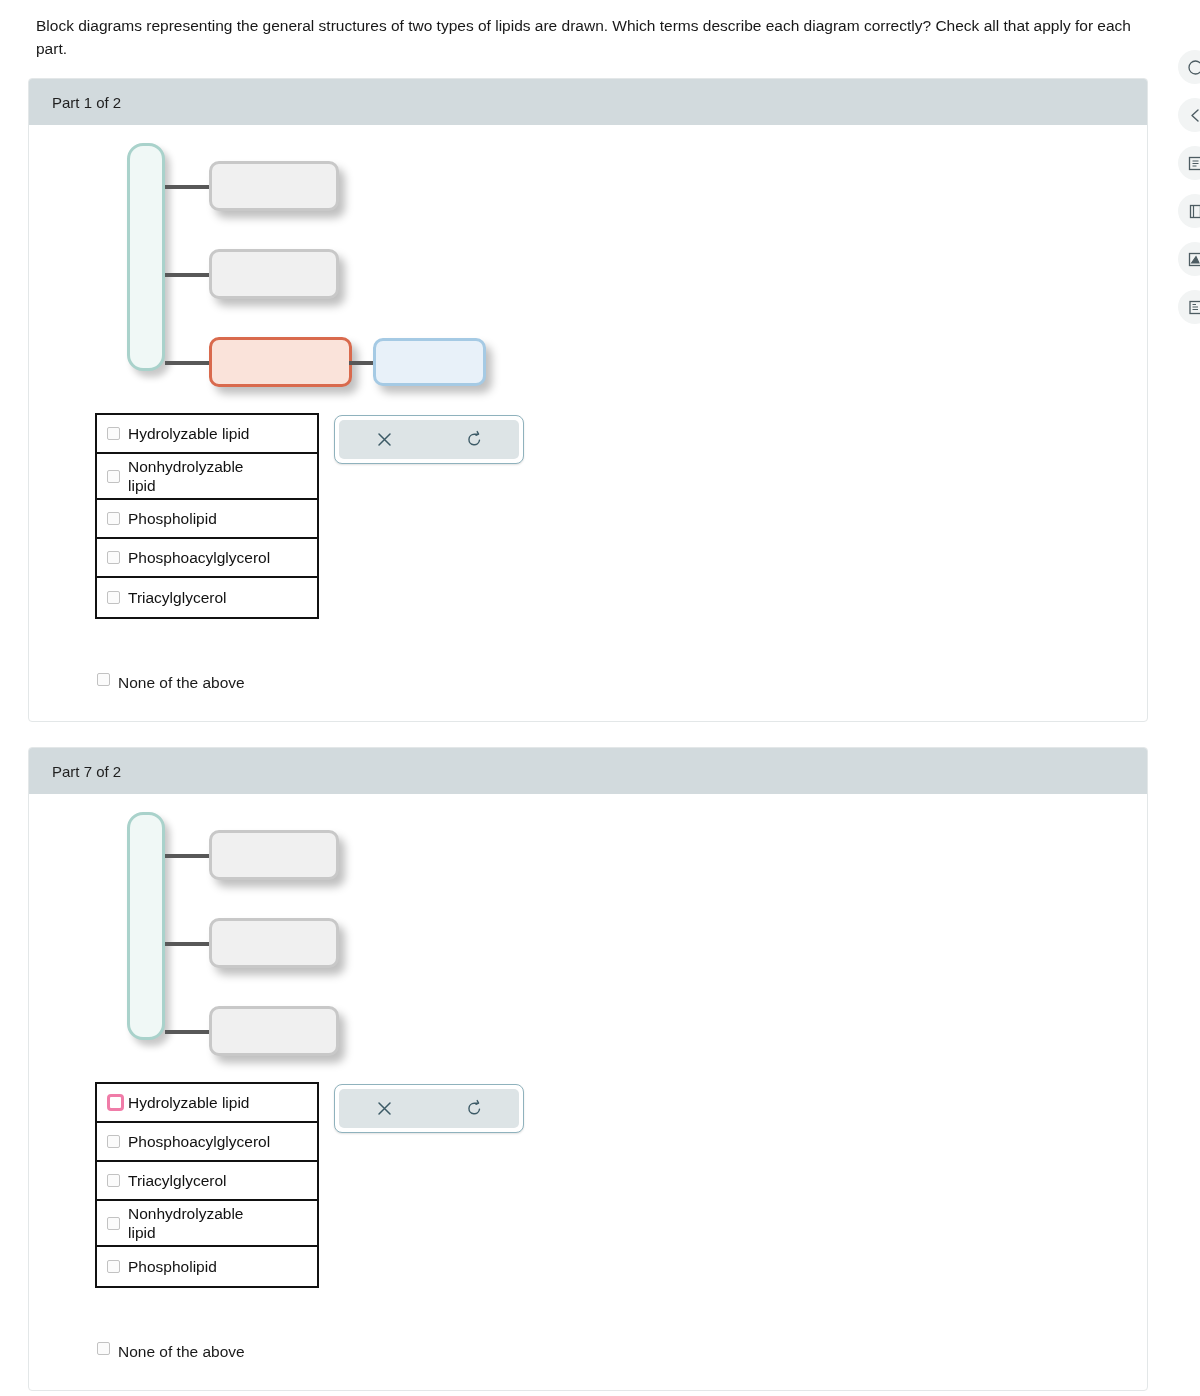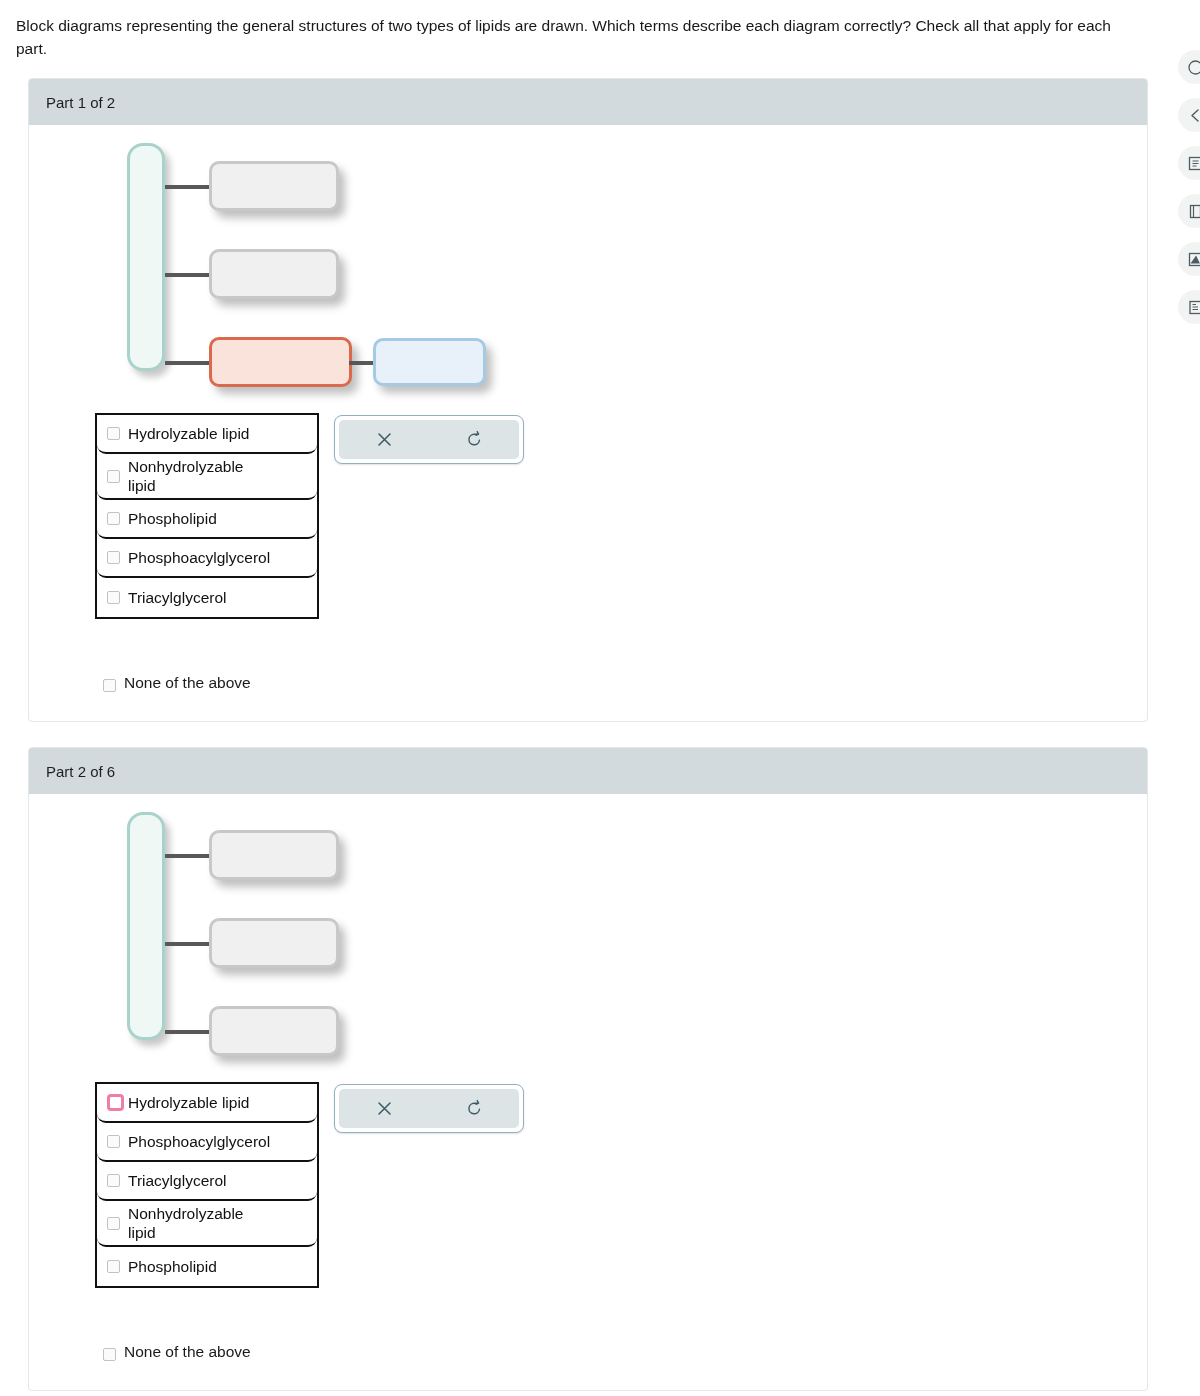--- a/index.html
+++ b/index.html
@@ -12,21 +12,21 @@
     width: 1200px;
     height: 1396px;
     position: relative;
     overflow: hidden;
     color: #1a1a1a;
   }
 
   
   .prompt {
     position: absolute;
-    left: 16px;
+    left: 36px;
     top: 14px;
     width: 1105px;
     font-size: 15.5px;
     line-height: 23px;
     color: #181818;
   }
 
   
   .card {
     position: absolute;
@@ -38,21 +38,21 @@
     box-sizing: border-box;
   }
   #card-part1 { top: 78px;  height: 644px; }
   #card-part2 { top: 747px; height: 644px; }
 
   .card-header {
     height: 46px;
     background: #d2dadd;
     display: flex;
     align-items: center;
-    padding-left: 17px;
+    padding-left: 23px;
     box-sizing: border-box;
     border-radius: 3px 3px 0 0;
   }
   .card-header-title {
     font-size: 15px;
     color: #1f1f1f;
   }
   .card-body {
     position: relative;
     height: 597px;
@@ -117,21 +117,20 @@
     box-sizing: border-box;
     background: #ffffff;
   }
   .choice-row {
     display: flex;
     align-items: center;
     border-bottom: 2px solid #111111;
     box-sizing: border-box;
     min-height: 39px;
     padding: 3px 0 3px 10px;
-    border-radius: 9px;
   }
   .choice-row:last-child { border-bottom: none; }
 
   .cbox {
     width: 13px;
     height: 13px;
     min-width: 13px;
     border: 1px solid #c2c2c2;
     background: #fbfbfb;
     border-radius: 2px;
@@ -148,23 +147,23 @@
     margin-right: 4px;
   }
   .choice-label {
     font-size: 15.5px;
     line-height: 19px;
     color: #111111;
     white-space: pre-line;
   }
   .none-row {
     position: absolute;
-    left: 74px;
-    display: flex;
-    align-items: flex-end;
+    left: 68px;
+    display: flex;
+    align-items: flex-start;
   }
   .none-row .choice-label { color: #1a1a1a; }
 
   
   .action-bar {
     position: absolute;
     width: 190px;
     height: 49px;
     border: 1px solid #8fb2bd;
     border-radius: 8px;
@@ -280,21 +279,21 @@
           </svg>
         </div>
       </div>
     </div>
 
   </div>
 </div>
 
 <div class="card" id="card-part2">
   <div class="card-header">
-    <span class="card-header-title">Part 2 of 6</span>
+    <span class="card-header-title">Part 7 of 2</span>
   </div>
   <div class="card-body">
 
     <div class="diagram">
       <div class="blk blk-trunk"></div>
       <div class="conn" style="left:68px; top:46px; width:46px;"></div>
       <div class="blk blk-gray" style="left:112px; top:22px;"></div>
       <div class="conn" style="left:68px; top:134px; width:46px;"></div>
       <div class="blk blk-gray" style="left:112px; top:110px;"></div>
       <div class="conn" style="left:68px; top:222px; width:46px;"></div>

